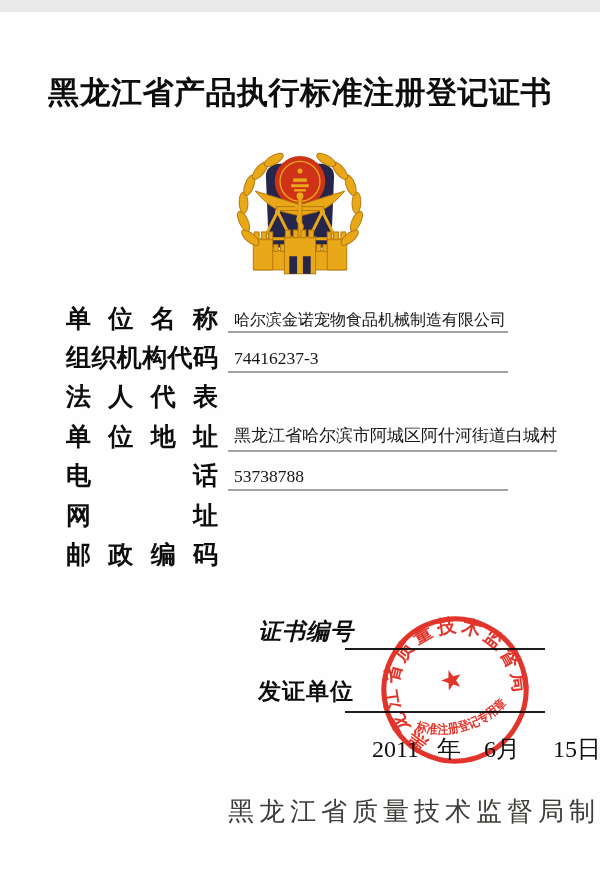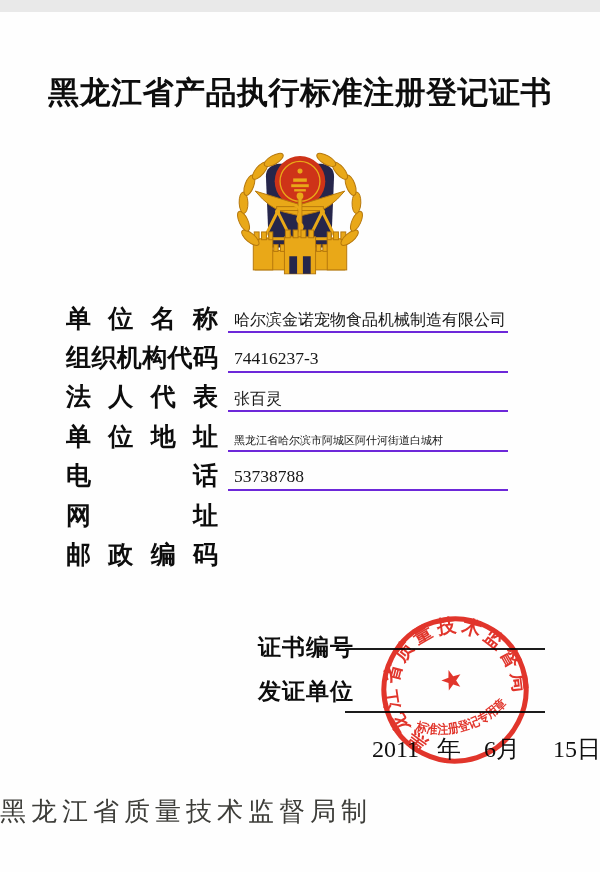--- a/index.html
+++ b/index.html
@@ -18,48 +18,48 @@
   .emblem { position:absolute; left:227px; top:131px; width:146px; height:137px; }
   
   .fields { position:absolute; left:66px; top:282px; width:442px; }
   .row { display:flex; align-items:flex-end; height:39.4px; }
   .flabel {
     width:152px; font-size:25px; font-weight:700; color:#0d0d0d;
     line-height:1.15; flex:none;
   }
   .justify-chars { display:flex; justify-content:space-between; }
   .fvalue {
-    flex:1; margin-left:10px; border-bottom:2px solid #6d28d9;
+    flex:1; margin-left:10px; border-bottom:2px solid #a3a3a3;
     font-size:16px; padding:0 0 2px 6px; white-space:pre; line-height:1.2;
     color:#161616;
   }
   .row:nth-child(2) .fvalue, .row:nth-child(5) .fvalue,
   .row:nth-child(7) .fvalue { font-size:17.5px; }
-  .row:nth-child(4) .fvalue { font-size:11px; }
+  .row:nth-child(4) .fvalue { font-size:17px;font-family:Liberation Mono, monospace; }
   .row:nth-child(6) .fvalue { font-size:16.5px; }
   
   .blabel { position:absolute; font-size:23px; font-weight:700; letter-spacing:1px; color:#0d0d0d; }
-  .certno-label { left:258px; top:620px; }
+  .certno-label { left:258px; top:604px;font-style:italic; }
   .issuer-label { left:258px; top:664px;font-family:Liberation Serif, serif; }
   .hline { position:absolute; border-top:2px solid #1c1c1c; width:200px; left:345px; }
   .certno-line { top:636px; }
   .issuer-line { top:699px; }
   .issuer-value { position:absolute; left:381px; top:662px; font-size:21px; font-weight:700; color:#141414; }
   
   .date { position:absolute; left:372px; top:721px; font-size:24px; color:#101010; display:flex; align-items:baseline; }
   .date .year { margin-right:18px; }
   .date .ylab { margin-right:23px; }
   .date .mlab { margin-right:33px; }
   
   .seal { position:absolute; left:375px; top:598px; width:160px; height:160px;
           mix-blend-mode:multiply; opacity:0.93; }
   .seal text { font-family:"Liberation Serif","DejaVu Serif",serif; font-weight:700; }
   
   .footer {
-    position:absolute; left:0; right:0; top:782px; text-align:left;
+    position:absolute; left:0; right:0; top:782px; text-align:right;
     font-size:26px; letter-spacing:5px; color:#3d3d39;
   }
 </style>
 </head>
 <body>
 
 <div class="page">
 
   <div class="title">黑龙江省产品执行标准注册登记证书</div>
 
@@ -154,21 +154,20 @@
         </div>
       <div class="fvalue">74416237-3</div>
     </div>
     <div class="row">
       <div class="flabel justify-chars">
           <span>法</span>
           <span>人</span>
           <span>代</span>
           <span>表</span>
         </div>
-      <div class="fvalue">张百灵</div>
     </div>
     <div class="row">
       <div class="flabel justify-chars">
           <span>单</span>
           <span>位</span>
           <span>地</span>
           <span>址</span>
         </div>
       <div class="fvalue">黑龙江省哈尔滨市阿城区阿什河街道白城村</div>
     </div>

